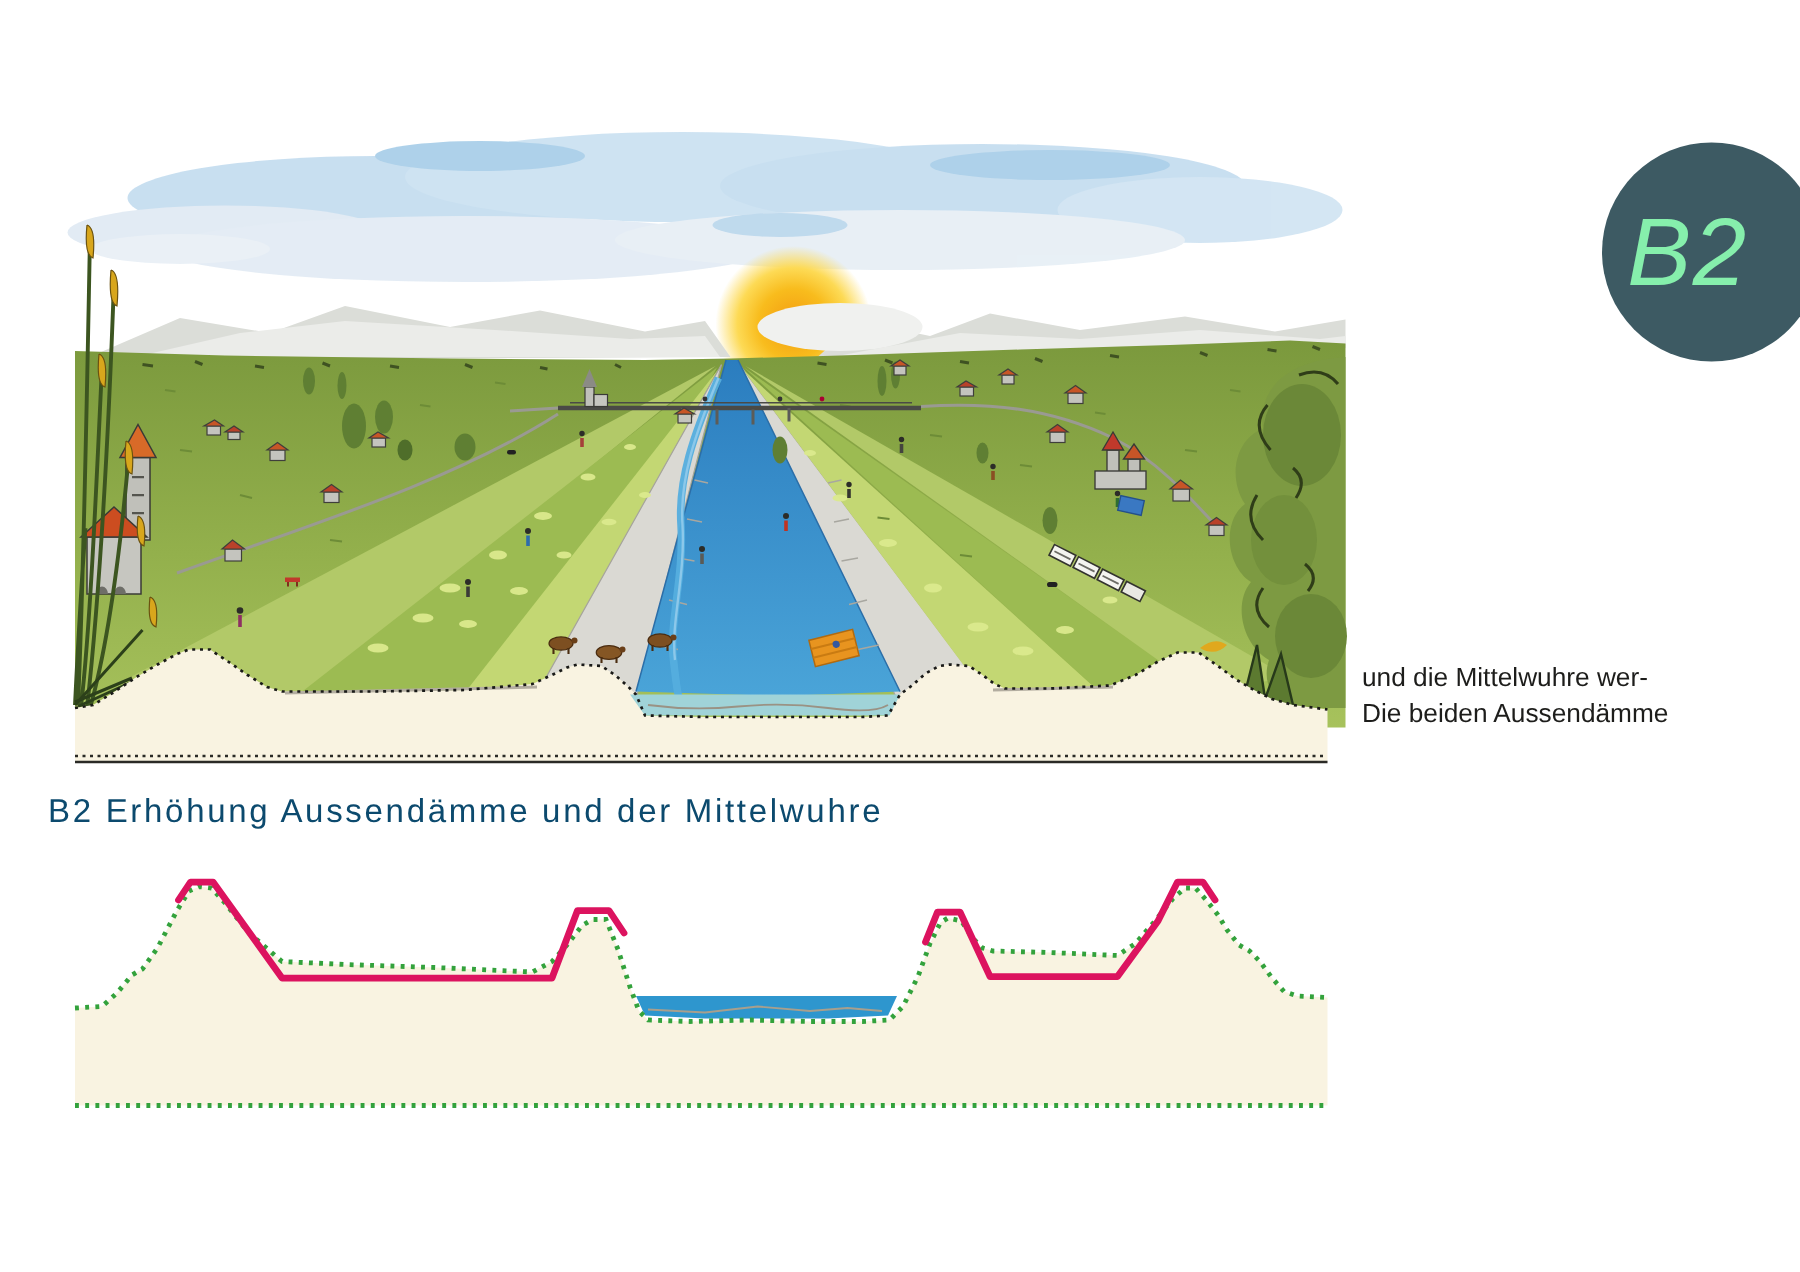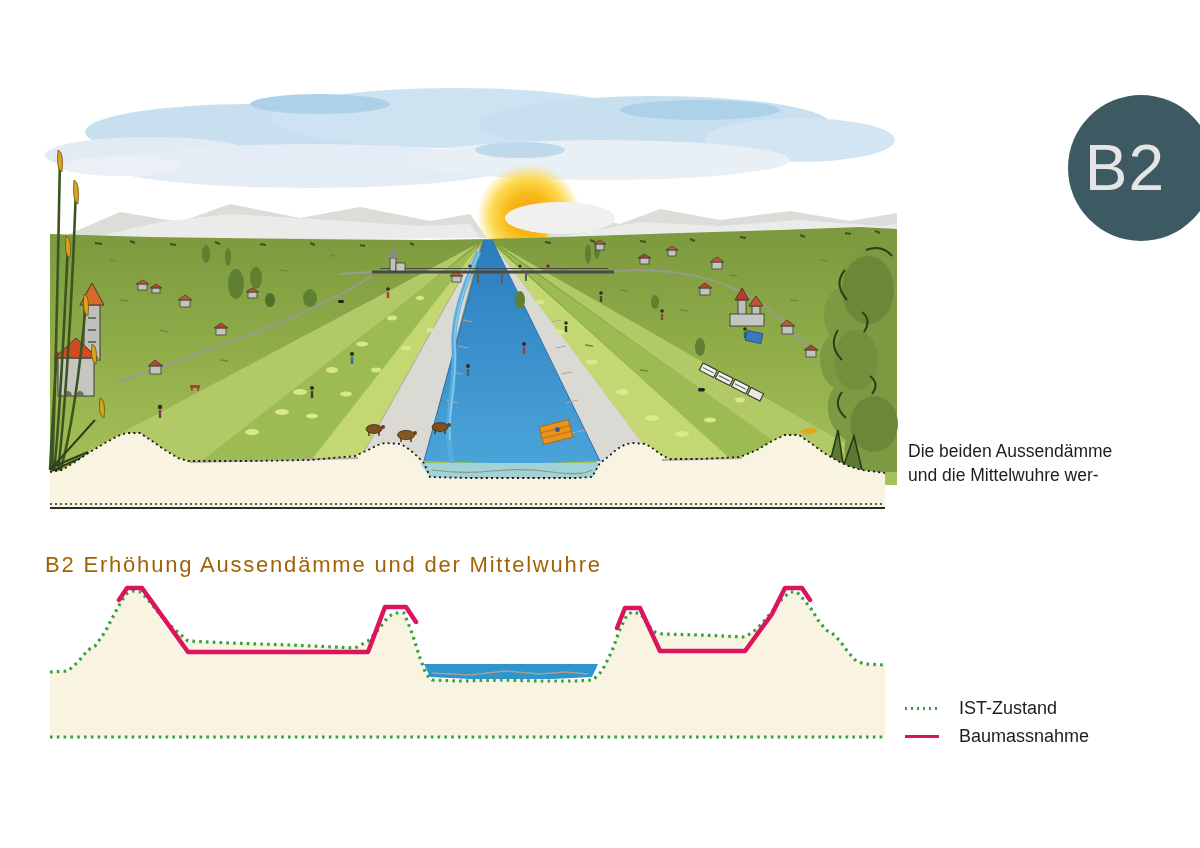--- a/index.html
+++ b/index.html
@@ -1,25 +1,25 @@
 <!DOCTYPE html>
 <html><head>
 <meta charset="utf-8">
 <style>
   html,body{margin:0;padding:0;background:#ffffff;}
   .page{position:relative;width:1200px;height:848px;background:#ffffff;overflow:hidden;
         font-family:"Liberation Sans", sans-serif;}
   .page svg{position:absolute;left:0;top:0;}
   .badge{position:absolute;left:1068px;top:95px;width:146px;height:146px;border-radius:50%;
          background:#3d5a63;display:flex;align-items:center;justify-content:center;}
-  .badge span{color:#e5e5e5;font-size:64px;font-weight:400;
+  .badge span{color:#86efac;font-size:64px;font-style:italic;font-weight:400;
               transform:translateX(-16px);letter-spacing:1px;}
   .note{position:absolute;left:908px;top:440px;width:250px;font-size:17.5px;line-height:23.5px;
         color:#1d1d1b;}
-  .title{position:absolute;left:45px;top:528px;font-size:22px;letter-spacing:1.8px;color:#a16207;margin-top:24px;}
+  .title{position:absolute;left:32px;top:528px;font-size:22px;letter-spacing:1.8px;color:#0c4a6e;}
   .legend{position:absolute;left:905px;top:694px;font-size:18px;color:#1d1d1b;}
   .legend-row{display:flex;align-items:center;height:28px;}
   .swatch{width:34px;height:3px;margin-right:20px;flex:0 0 auto;}
   .swatch.dotted{background:repeating-linear-gradient(90deg,#33a23c 0 2.5px,transparent 2.5px 6px);}
   .swatch.solid{background:#dc135f;}
 </style>
 </head>
 <body>
 
 <div class="page">
@@ -348,30 +348,20 @@
     <path id="baseline-path" fill="none" stroke-width="3.2" stroke-dasharray="2.6 4.2" d="M50,737 L885,737" stroke="#33a23c"></path>
     <path id="pink-path-1" fill="none" stroke-width="4.5" stroke-linejoin="round" stroke-linecap="round" d="M119,600 L127,588 L142,588 L188,652 L368,652 L385,607 L406,607 L416,622" stroke="#dc135f"></path>
     <path id="pink-path-2" fill="none" stroke-width="4.5" stroke-linejoin="round" stroke-linecap="round" d="M617,628 L625,608 L640,608 L660,651 L745,651 L772,614 L785,588 L802,588 L810,600" stroke="#dc135f"></path>
   </svg>
 
   <div class="badge">
     <span>B2</span>
   </div>
 
   <div class="note">
+    <div>und die Mittelwuhre wer-</div>
     <div>Die beiden Aussendämme</div>
-    <div>und die Mittelwuhre wer-</div>
   </div>
 
   <div class="title">B2 Erhöhung Aussendämme und der Mittelwuhre</div>
 
-  <div class="legend">
-    <div class="legend-row">
-      <span class="swatch dotted" style="background: repeating-linear-gradient(90deg, rgb(51, 162, 60) 0px, rgb(51, 162, 60) 2.5px, transparent 2.5px, transparent 6px);"></span>
-      <span>IST-Zustand</span>
-    </div>
-    <div class="legend-row">
-      <span class="swatch solid" style="background: rgb(220, 19, 95);"></span>
-      <span>Baumassnahme</span>
-    </div>
-  </div>
 
 </div>
 
 </body></html>

